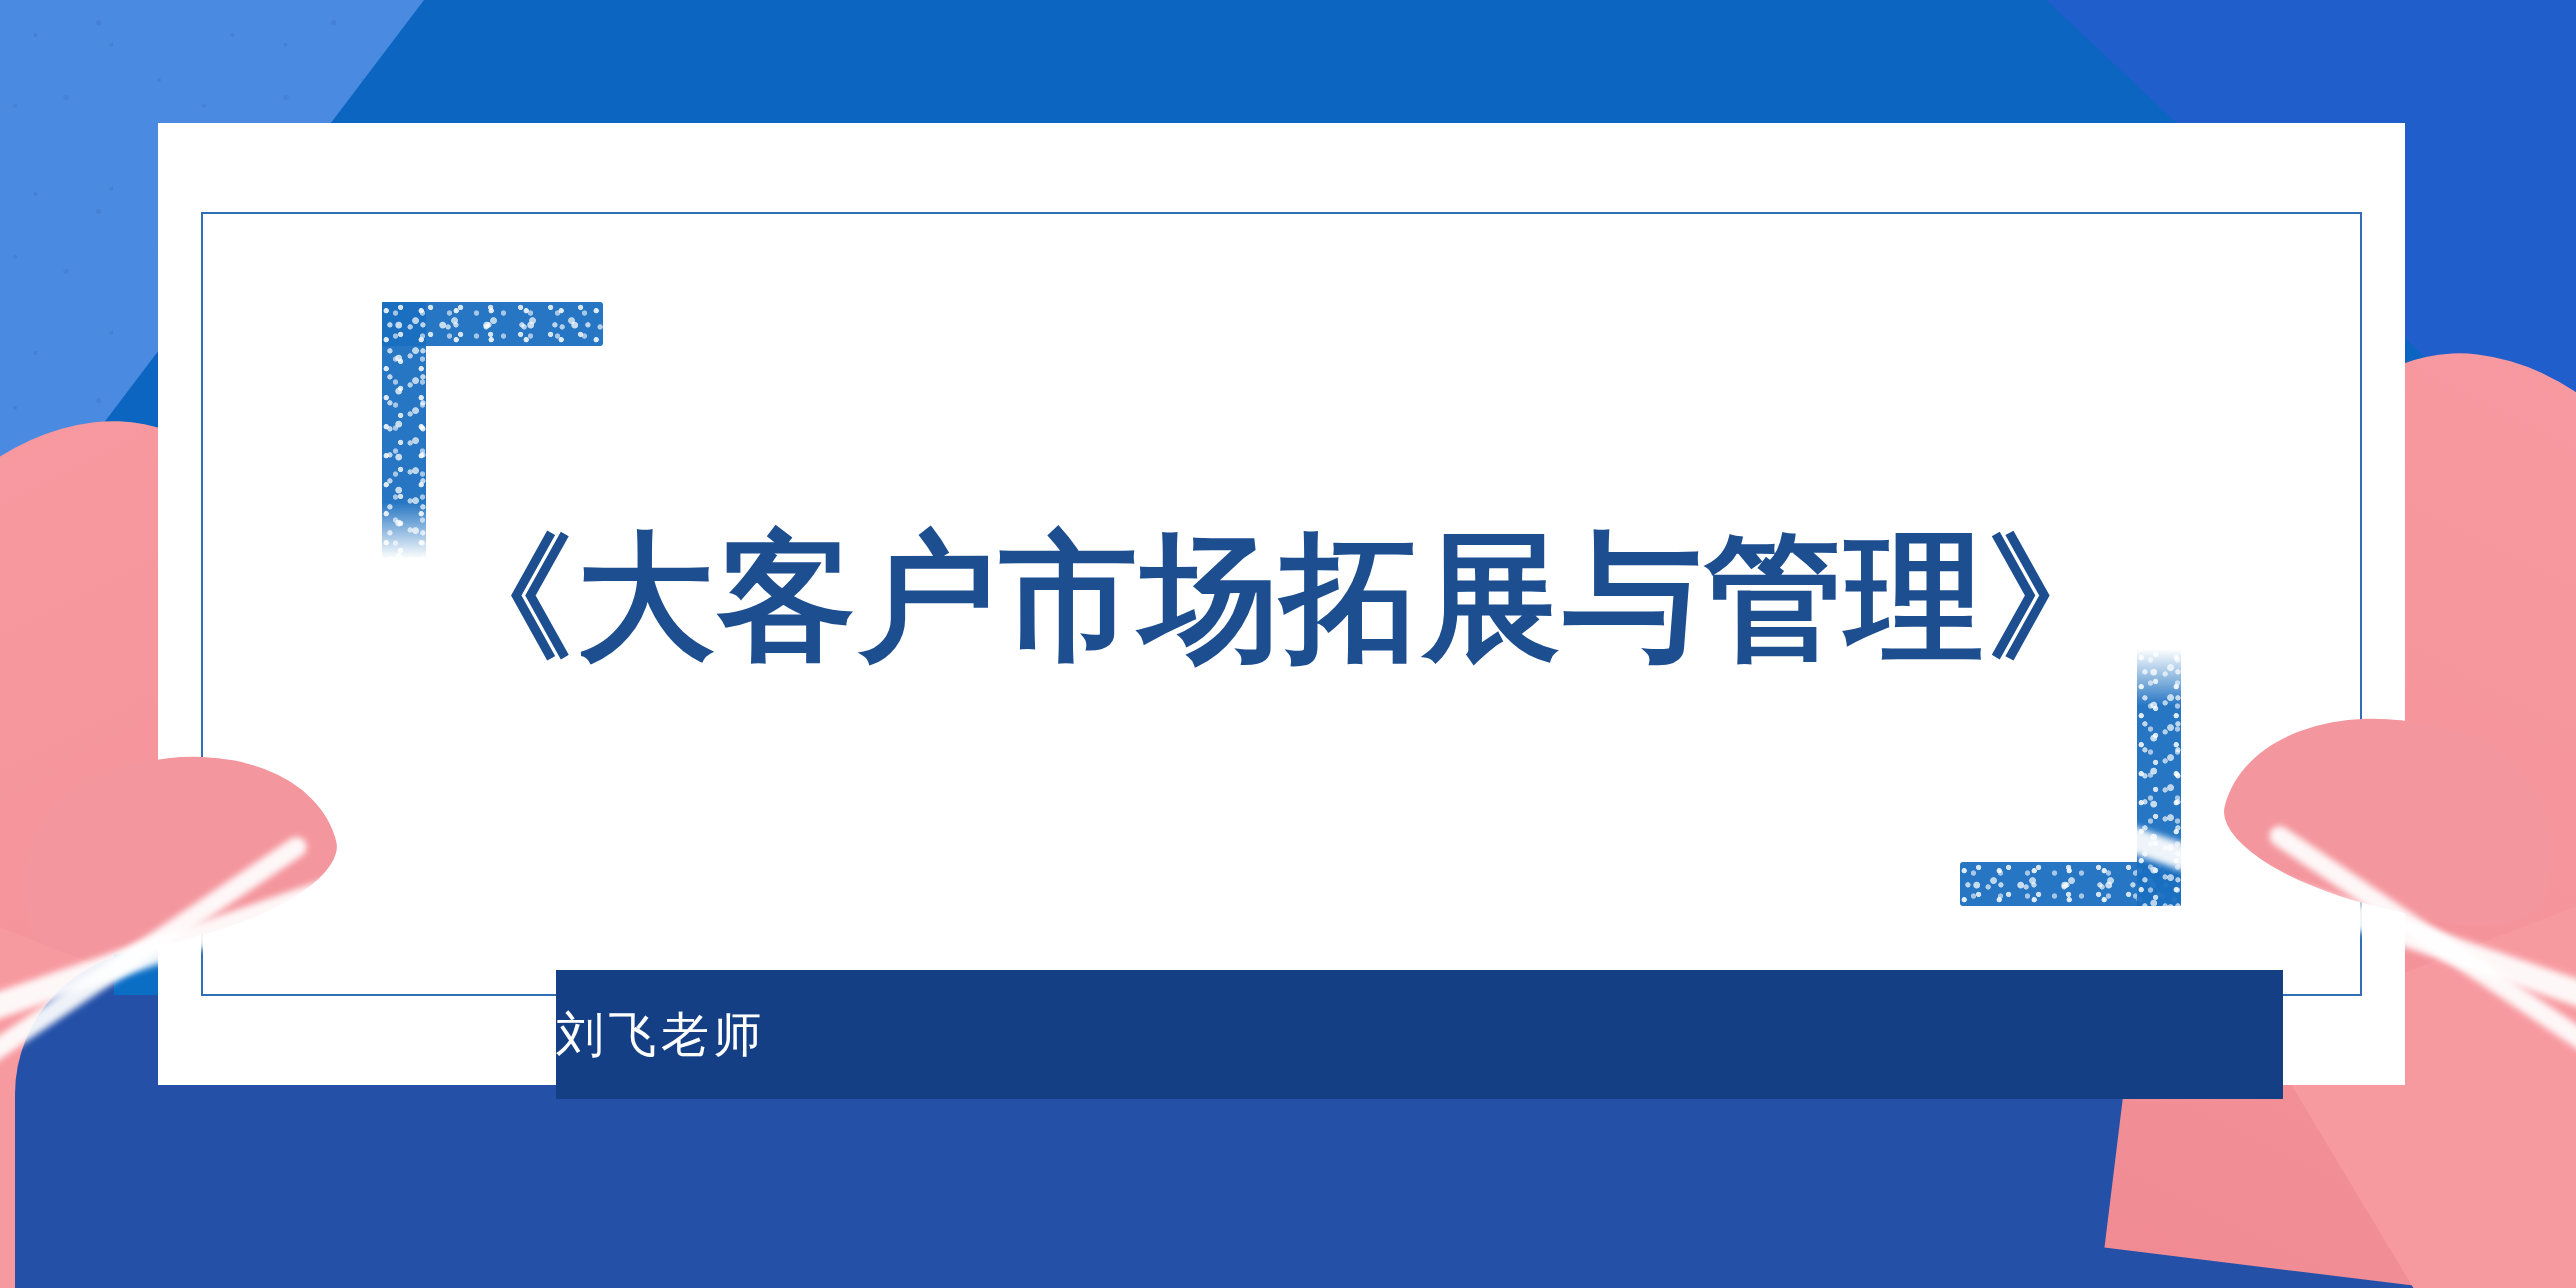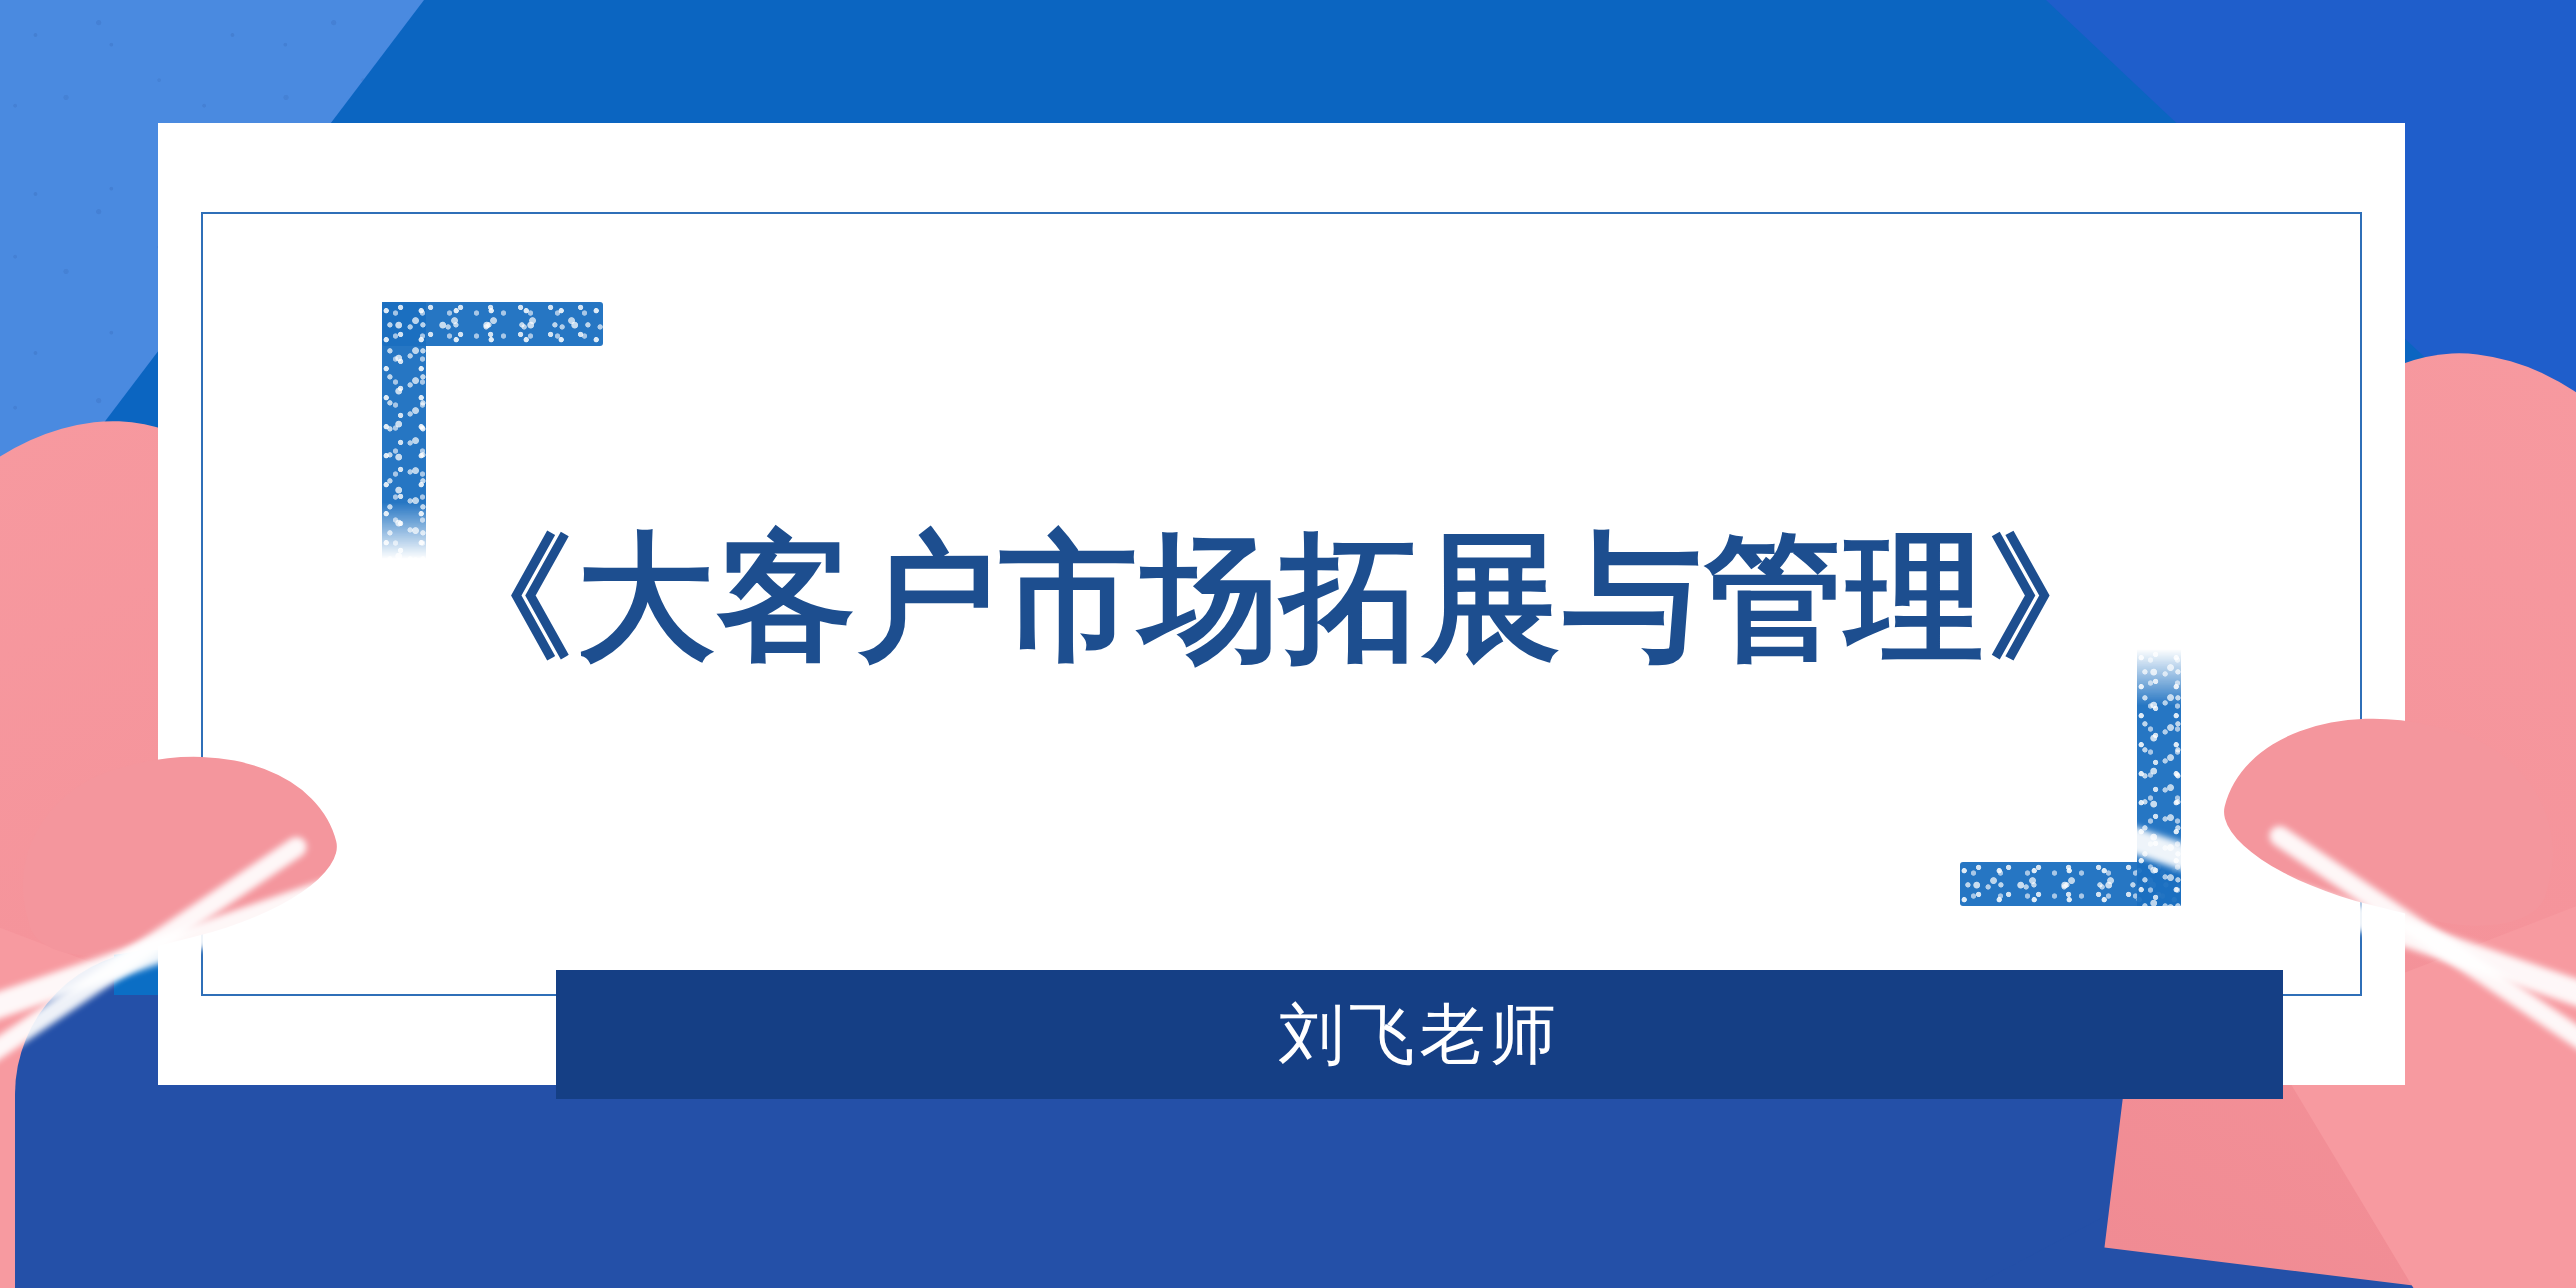--- a/index.html
+++ b/index.html
@@ -285,23 +285,22 @@
     width: 1727px;
     height: 129px;
     background: #153f85;
   }
   .subtitle-text {
     position: absolute;
     left: 0;
     top: 50%;
     transform: translateY(-50%);
     width: 100%;
-    text-align: center;
     color: #ffffff;
-    font-size: 66px;
+    font-size: 48px;
     font-weight: 400;
     letter-spacing: 4.5px;
     white-space: nowrap;
   }
 </style>
 </head>
 <body>
 
 <div id="slide">
 

